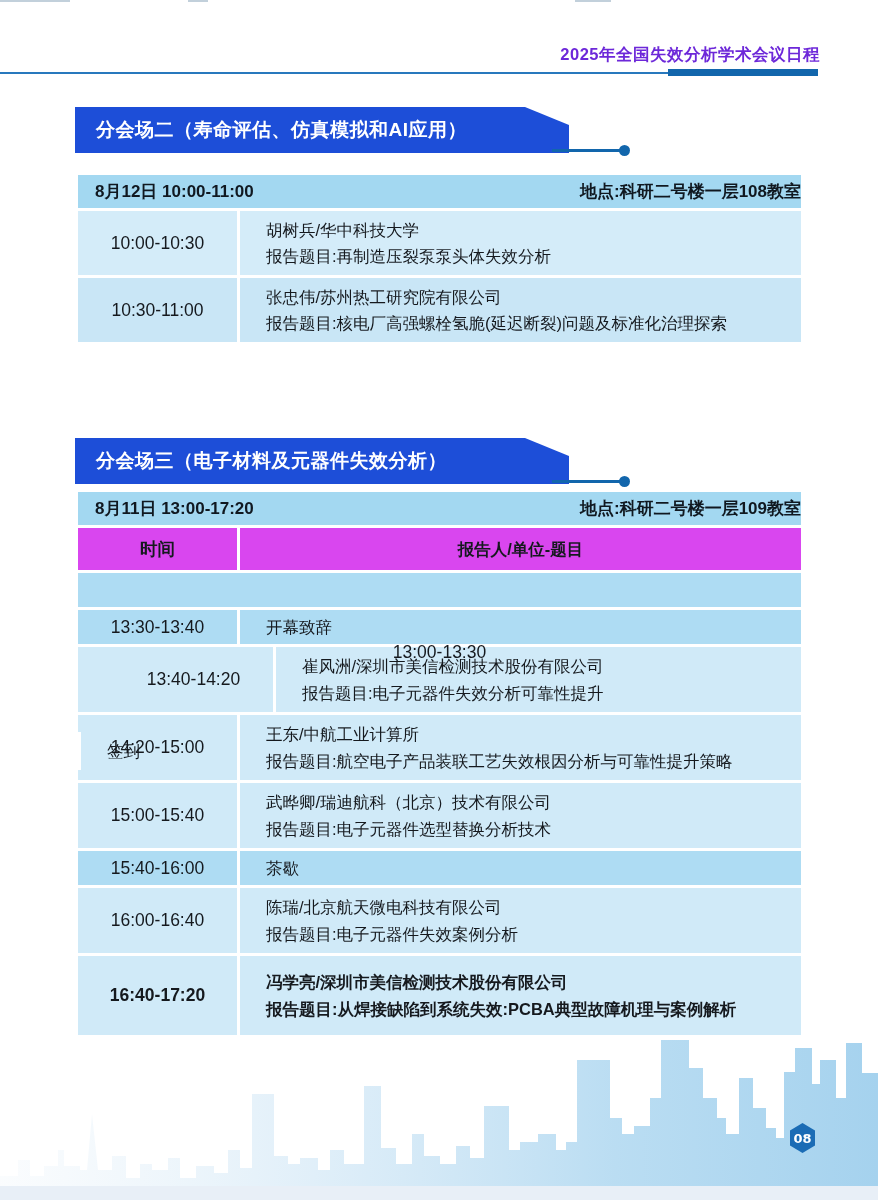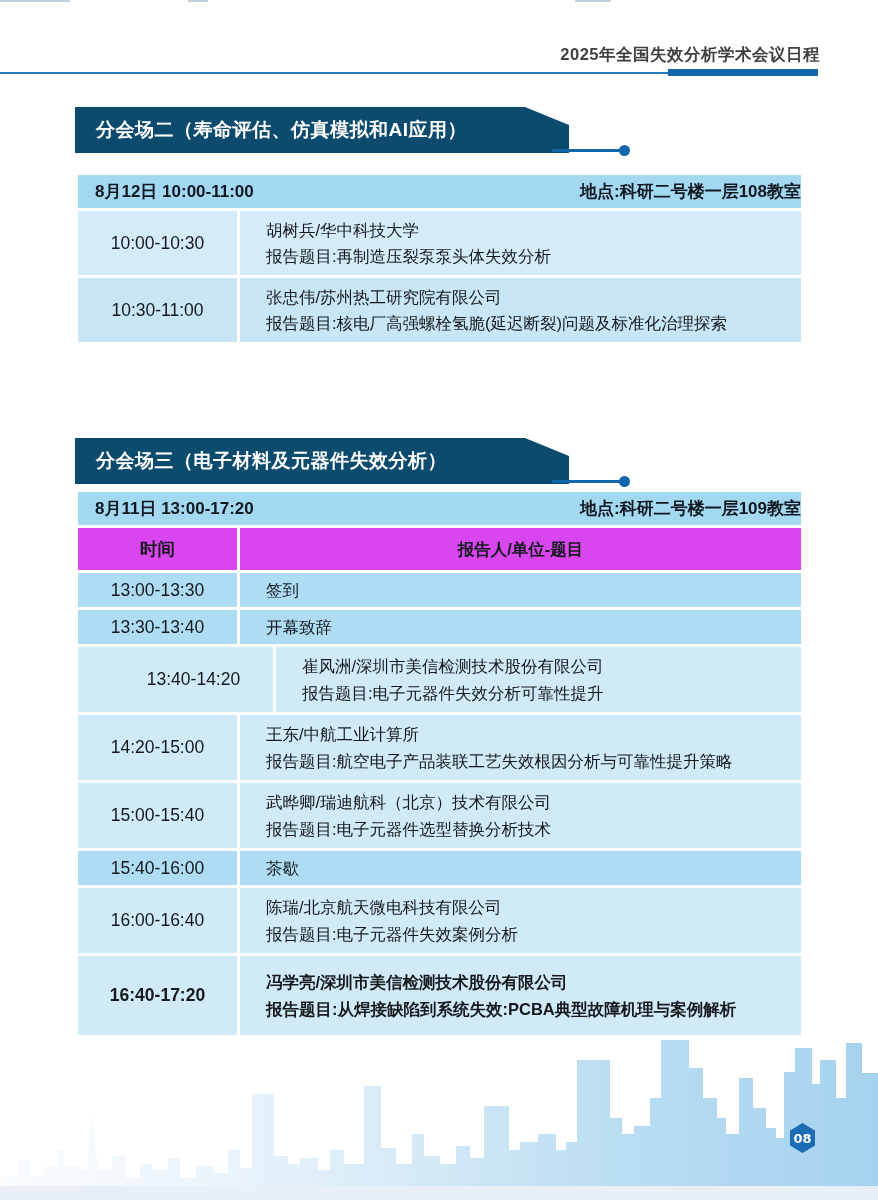--- a/index.html
+++ b/index.html
@@ -9,30 +9,30 @@
   }
   
   .artifact { position:absolute; top:0; height:2px; background:#8fa9bd; opacity:.55; }
   .artifact.a1 { left:0;   width:70px; }
   .artifact.a2 { left:188px; width:20px; }
   .artifact.a3 { left:575px; width:36px; }
 
   
   .page-title {
     position:absolute; top:44px; right:58px;
-    font-size:16.5px; font-weight:700; color:#404040; letter-spacing:.5px;
+    font-size:16.5px; font-weight:700; color:#6d28d9; letter-spacing:.5px;
   }
   .header-rule-thin  { position:absolute; top:72px; left:0; width:818px; height:2px; background:#2878bd; }
   .header-rule-thick { position:absolute; top:69px; left:668px; width:150px; height:7px; background:#1266ac; }
 
   
   .session { position:absolute; left:0; width:878px; }
   .banner {
     position:relative; margin-left:75px; width:494px; height:46px;
-    background:#0c4a6e; color:#ffffff;
+    background:#1d4ed8; color:#ffffff;
     clip-path:polygon(0 0, 450px 0, 494px 18px, 494px 46px, 0 46px);
     display:flex; align-items:center;
   }
   .banner-label { font-size:19px; font-weight:700; letter-spacing:.5px; padding-left:21px; }
   .connector-line { position:absolute; height:3px; background:#1266ac; left:552px; width:68px; }
   .connector-dot  { position:absolute; width:11px; height:11px; border-radius:50%; background:#1266ac; left:619px; }
 
   
   .table { margin-left:78px; width:723px; }
   .row { display:flex; margin-bottom:3px; }
@@ -114,21 +114,21 @@
         <div class="row row-header" style="height: 33px;">
           <span class="dt">8月11日 13:00-17:20</span>
           <span class="loc">地点:科研二号楼一层109教室</span>
         </div>
         <div class="row row-subheader" style="height: 42px;">
           <div class="cell-time">时间</div>
           <div class="cell-content centered">
             <span>报告人/单位-题目</span>
           </div>
         </div>
-        <div class="row row-activity" style="height: 34px;">
+        <div class="row row-activity" style="height: 34px; flex-direction: column;">
           <div class="cell-time">13:00-13:30</div>
           <div class="cell-content">
             <div>签到</div>
           </div>
         </div>
         <div class="row row-activity" style="height: 34px;">
           <div class="cell-time">13:30-13:40</div>
           <div class="cell-content">
             <div>开幕致辞</div>
           </div>

